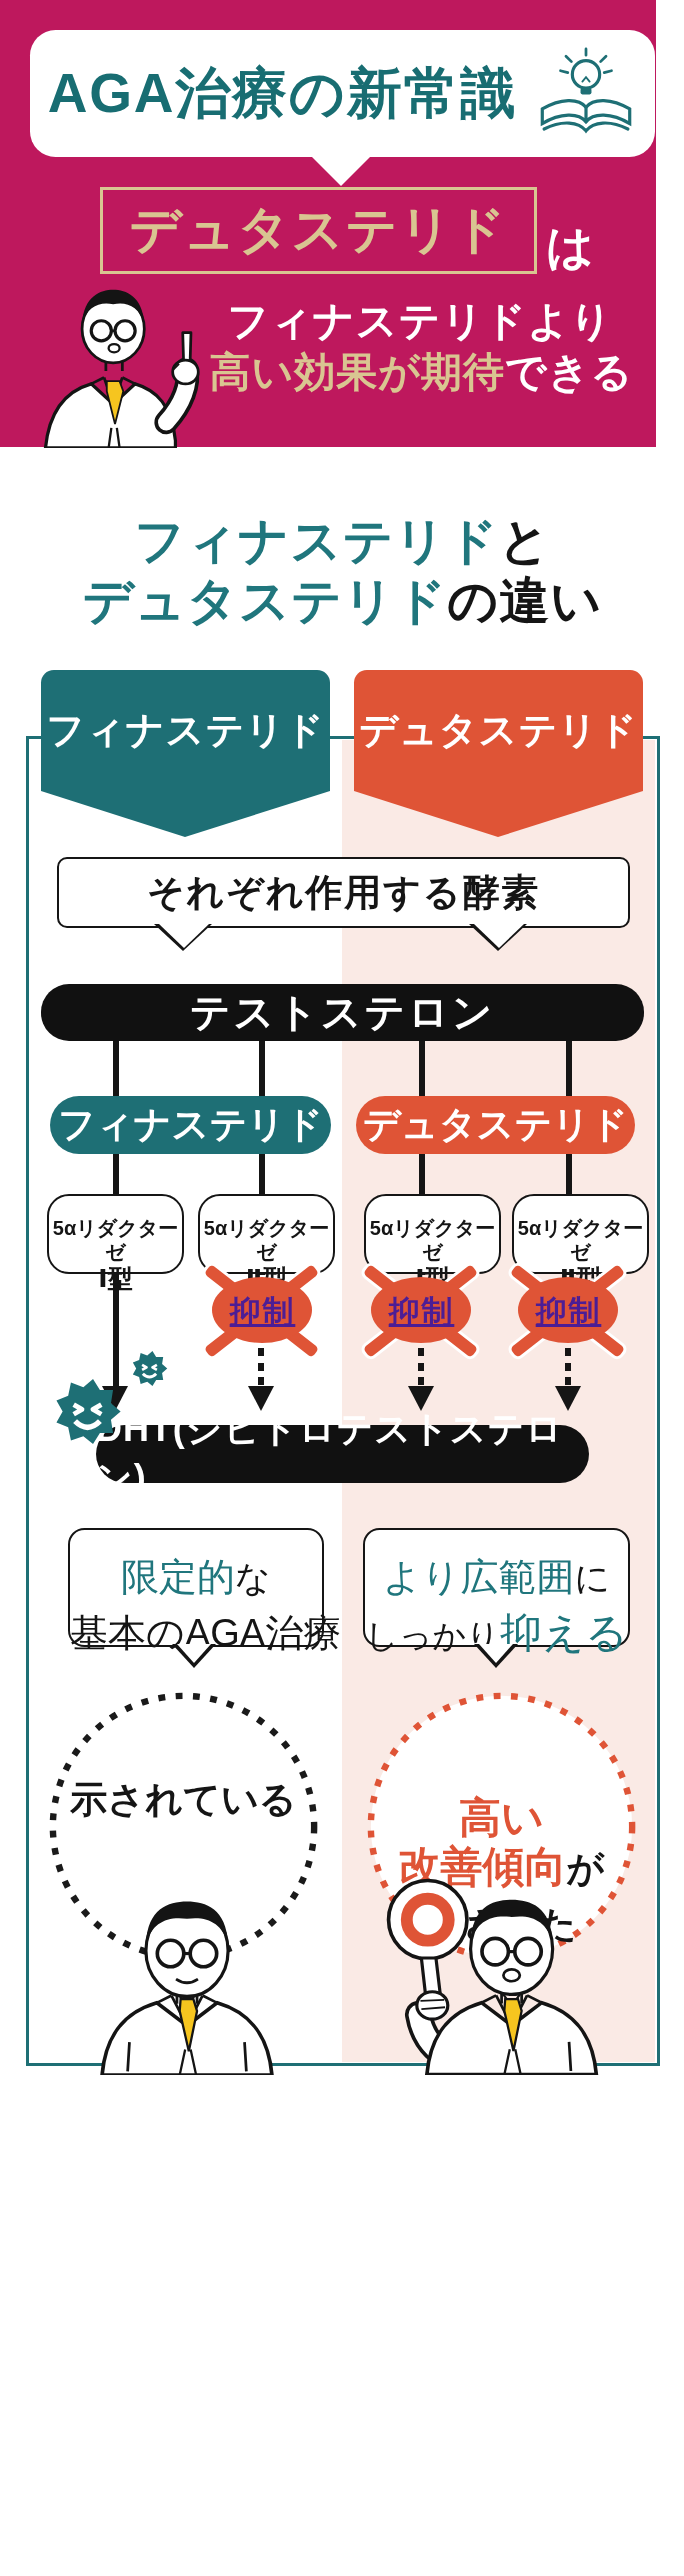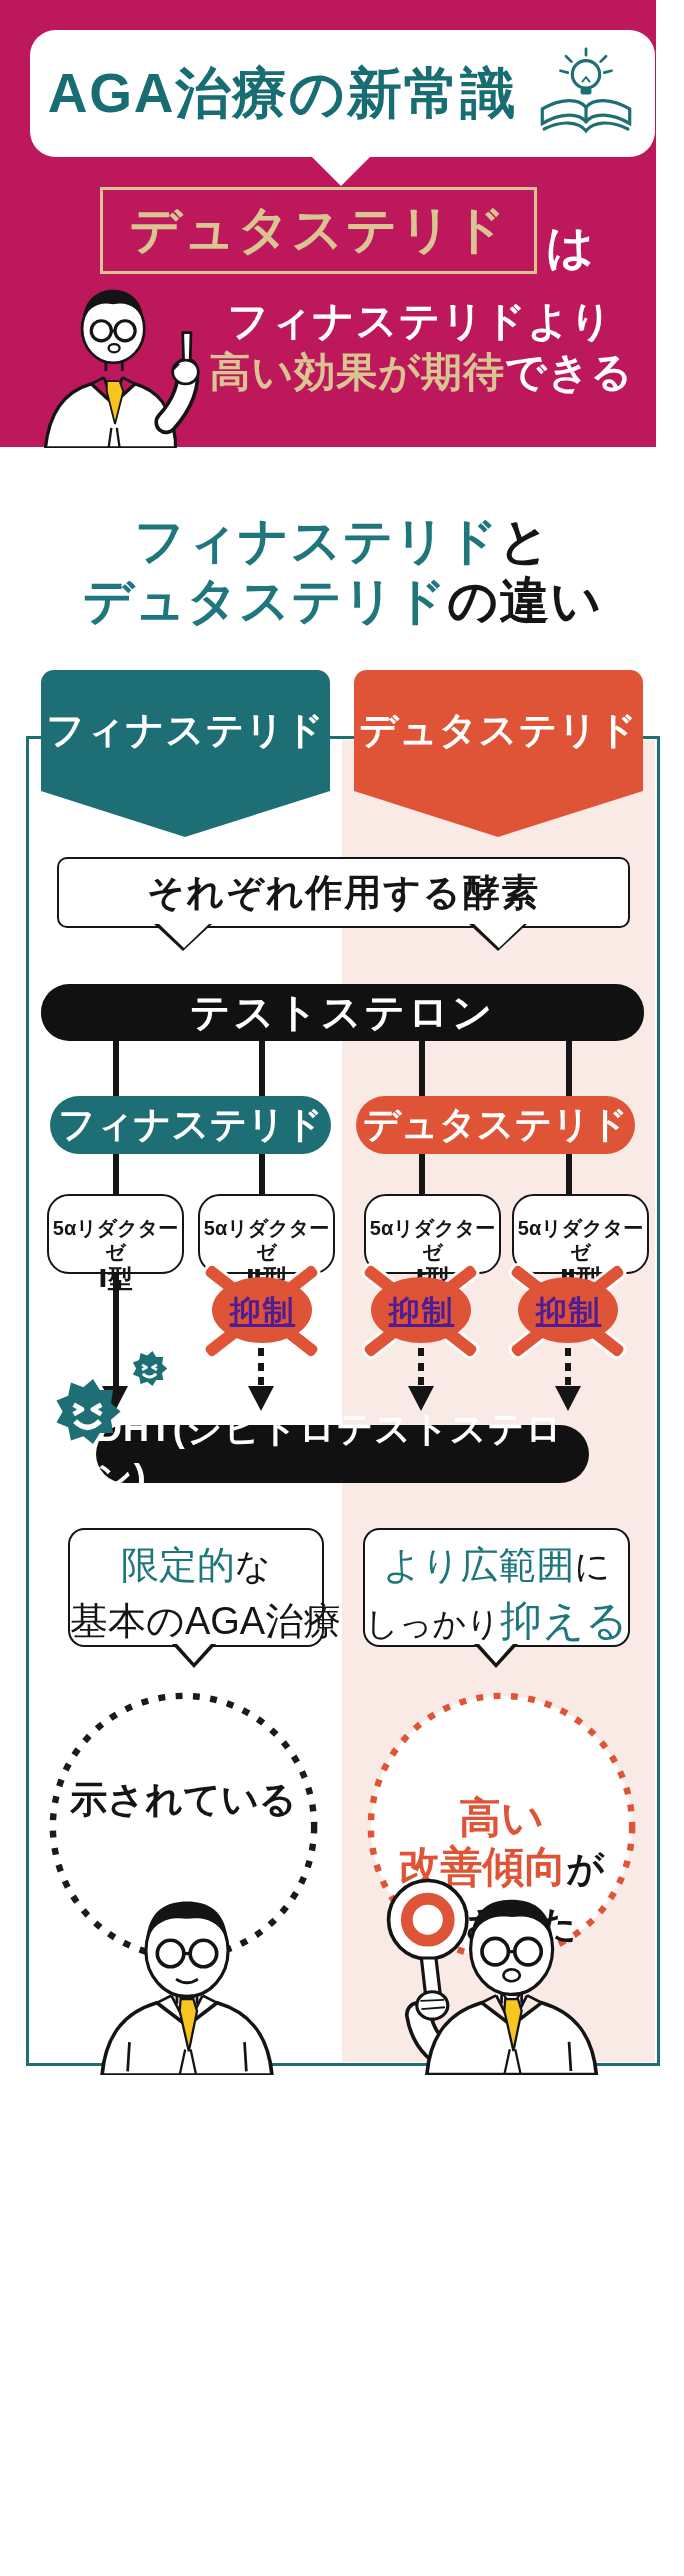--- a/index.html
+++ b/index.html
@@ -73,21 +73,21 @@
 
   .badge{position:absolute;top:1262px;width:137px;height:95px;z-index:5;}
   .xbar{position:absolute;left:-3.7px;top:40px;width:137px;height:12px;background:#df5436;
         border:3.7px solid #fff;border-radius:7.3px;}
   .xbar.b1{transform:rotate(38deg);} .xbar.b2{transform:rotate(-38deg);}
   .bellipse{position:absolute;left:18px;top:14.6px;width:100px;height:66px;background:#df5436;border-radius:50%;}
   .btxt{position:absolute;left:0;top:17px;width:137px;height:66px;display:flex;align-items:center;
         justify-content:center;font-size:31px;font-weight:800;color:#4c1d95;letter-spacing:1.8px;text-decoration:underline;}
 
   .note{position:absolute;top:1528px;height:119px;box-sizing:border-box;background:#fff;border:2.7px solid #151515;
-        border-radius:16.4px;z-index:4;text-align:center;padding-top:11px;}
+        border-radius:16.4px;z-index:4;text-align:center;padding-top:23px;}
   .note .row{line-height:48px;white-space:nowrap;}
   .tail-small{position:absolute;width:44px;height:24px;z-index:4;}
   .tail-small::before{content:"";position:absolute;left:0;top:0;width:0;height:0;
        border-left:22px solid transparent;border-right:22px solid transparent;border-top:24px solid #151515;}
   .tail-small::after{content:"";position:absolute;left:4.6px;top:0;width:0;height:0;
        border-left:17.3px solid transparent;border-right:17.3px solid transparent;border-top:19px solid #fff;}
 
   .circle-txt{position:absolute;z-index:4;text-align:center;color:#151515;font-weight:800;white-space:nowrap;}
   .orange-txt{color:#df5436;margin-top:42px;}
   .ink-txt{color:#151515;}

